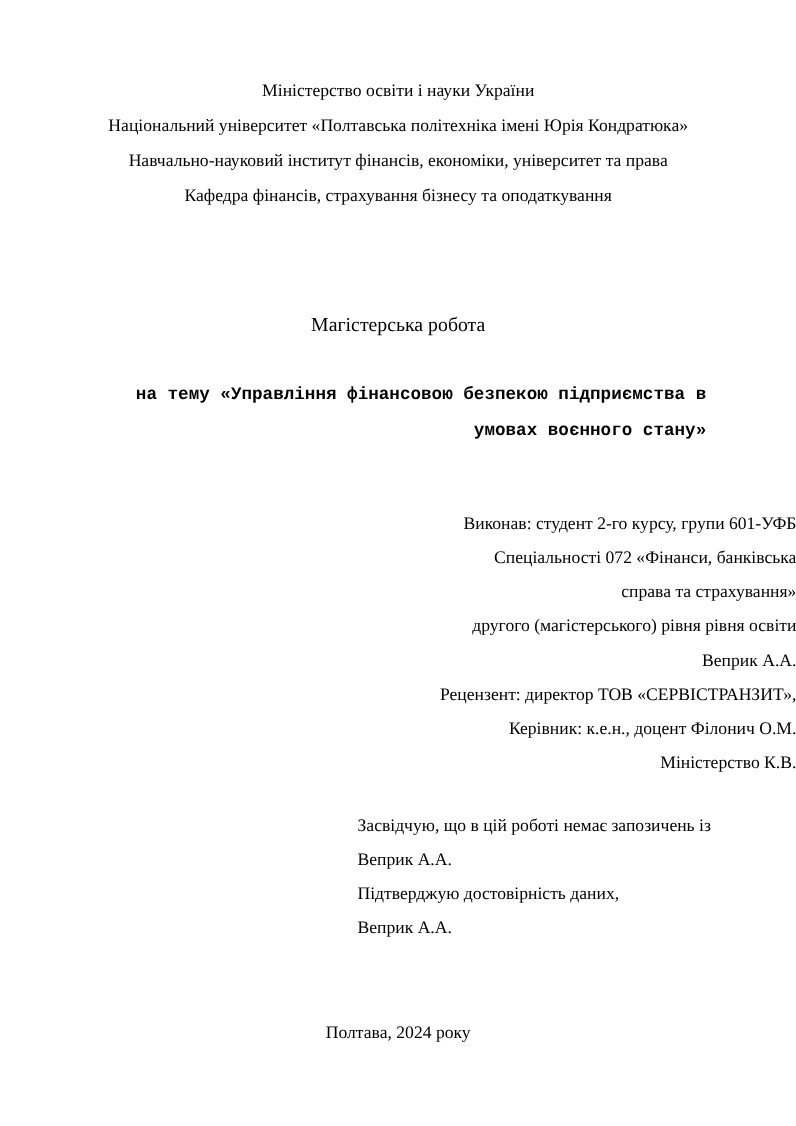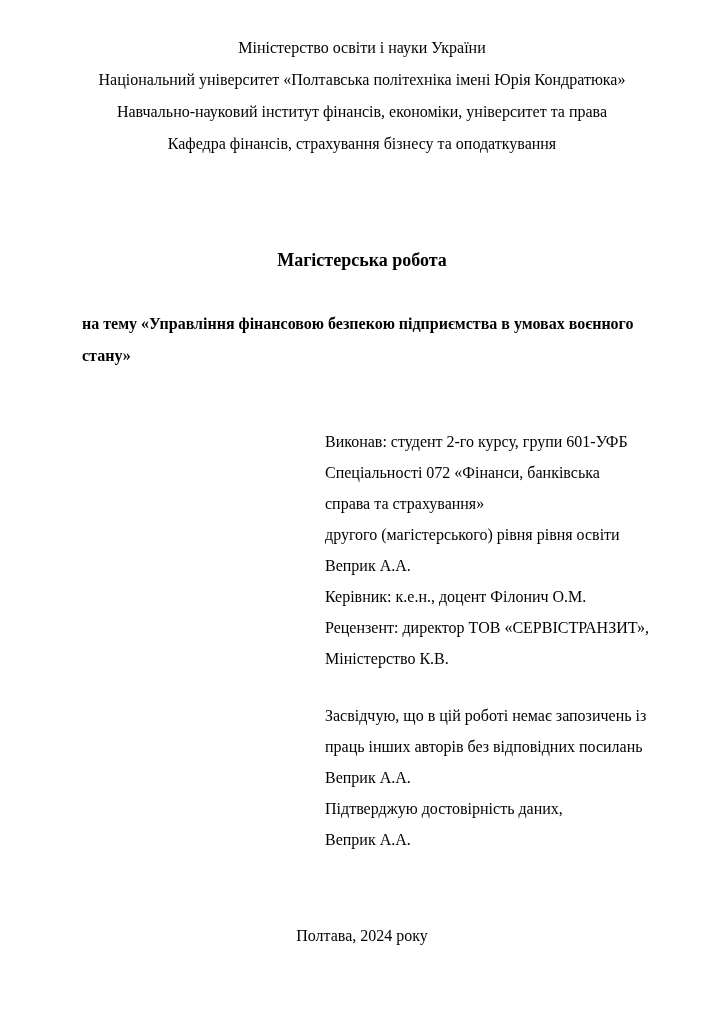--- a/index.html
+++ b/index.html
@@ -11,53 +11,55 @@
     width: 724px;
     height: 1024px;
     overflow: hidden;
     font-family: "Liberation Serif", "DejaVu Serif", serif;
     color: #000000;
   }
   .page {
     width: 724px;
     height: 1024px;
     box-sizing: border-box;
-    padding-top: 32px;
+    padding-top: 67px;
     background: #ffffff;
   }
   p { margin: 0; }
 
   .header {
     text-align: center;
     font-size: 16px;
     line-height: 32px;
   }
   .header p { white-space: nowrap; }
 
   .title {
     margin: 84px 0 0 0;
     text-align: center;
     font-size: 18px;
-    font-weight: bold;
+    font-weight: normal;
     line-height: 32px;
   }
 
   .topic {
     margin: 32px auto 0 auto;
     max-width: 560px;
-    text-align: left;
+    text-align: right;
     font-size: 16px;
     font-weight: bold;
     line-height: 32px;
+    font-family: Liberation Mono, monospace;
   }
 
   .details {
     margin: 54px 0 0 325px;
     font-size: 16px;
     line-height: 31px;
+    text-align: right;
   }
   .details p { white-space: nowrap; }
 
   .attestation {
     margin: 26px 16px 0 325px;
     font-size: 16px;
     line-height: 31px;
   }
   .attestation p { white-space: nowrap; }
 
@@ -83,28 +85,27 @@
   <p class="title">Магістерська робота</p>
 
   <p class="topic">на тему «Управління фінансовою безпекою підприємства в умовах воєнного стану»</p>
 
   <div class="details">
     <p>Виконав: студент 2-го курсу, групи 601-УФБ</p>
     <p>Спеціальності 072 «Фінанси, банківська</p>
     <p>справа та страхування»</p>
     <p>другого (магістерського) рівня рівня освіти</p>
     <p>Веприк А.А.</p>
+    <p>Рецензент: директор ТОВ «СЕРВІСТРАНЗИТ»,</p>
     <p>Керівник: к.е.н., доцент Філонич О.М.</p>
-    <p>Рецензент: директор ТОВ «СЕРВІСТРАНЗИТ»,</p>
     <p>Міністерство К.В.</p>
   </div>
 
   <div class="attestation">
     <p>Засвідчую, що в цій роботі немає запозичень із</p>
-    <p>праць інших авторів без відповідних посилань</p>
     <p>Веприк А.А.</p>
     <p>Підтверджую достовірність даних,</p>
     <p>Веприк А.А.</p>
   </div>
 
   <p class="footer">Полтава, 2024 року</p>
 
 </div>
 
 </body></html>

